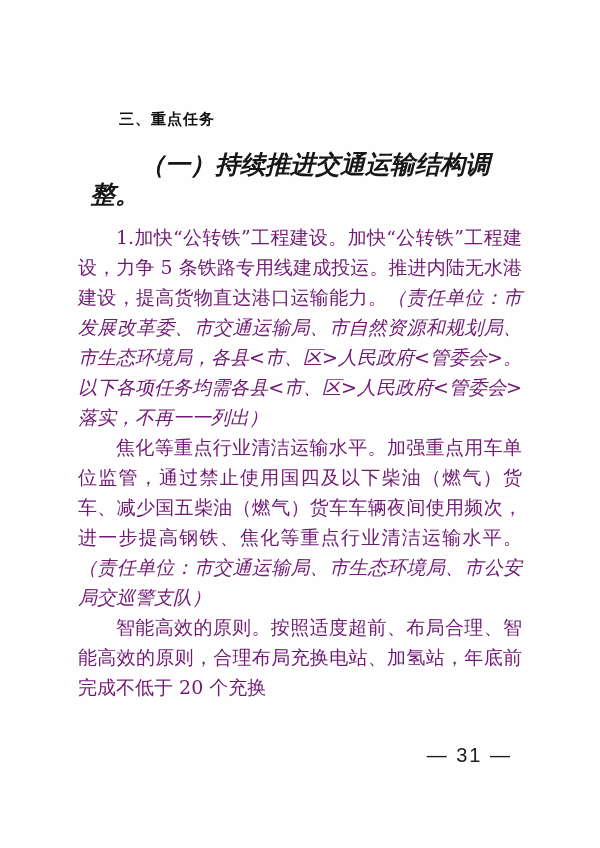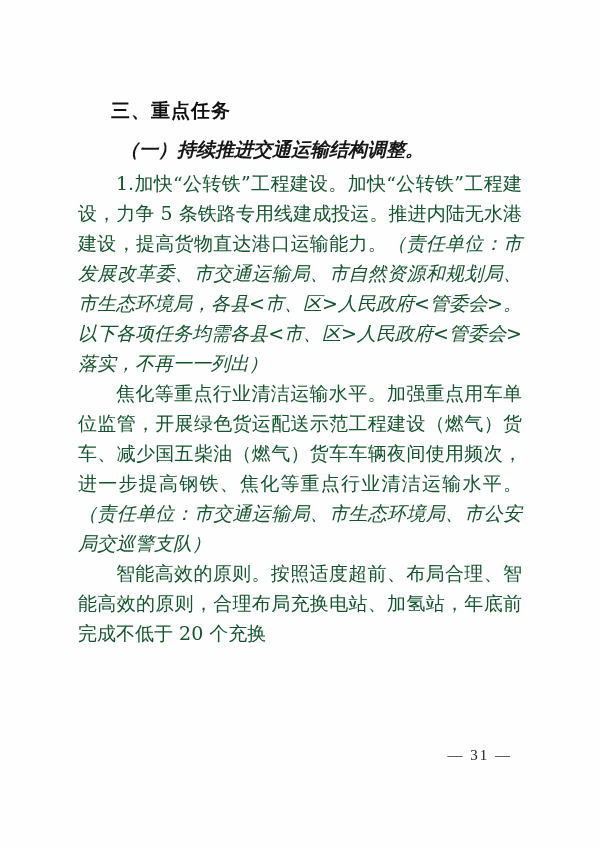--- a/index.html
+++ b/index.html
@@ -15,75 +15,75 @@
     color: #1c1c1c;
     overflow: hidden;
   }
   .doc-content {
     position: absolute;
     left: 78px;
     top: 88px;
     width: 444px;
   }
   .doc-heading {
-    margin: 8px;
+    margin: 16px;
     font-family: Liberation Serif, serif;
     font-weight: 700;
-    font-size: 19px;
+    font-size: 15px;
     line-height: 30px;
     text-indent: 25px;
     letter-spacing: 1px;
     color: #111111;
   }
   .doc-subheading {
-    margin: 4px;
+    margin: 12px;
     font-family: "DejaVu Serif", serif;
     font-style: italic;
     font-weight: 700;
-    font-size: 19px;
+    font-size: 25px;
     line-height: 30px;
     text-indent: 2em;
     color: #161616;
   }
   .para {
     margin: 0;
     font-family: "DejaVu Serif", serif;
     font-size: 19px;
     line-height: 30px;
     text-indent: 2em;
     text-align: justify;
-    color: #14532d;
+    color: #701a75;
   }
   .kai {
     font-style: italic;
   }
   .page-number {
     position: absolute;
     top: 745px;
     right: 88px;
-    font-family: Liberation Serif, serif;
-    font-size: 15px;
+    font-family: Liberation Sans, sans-serif;
+    font-size: 20px;
     line-height: 20px;
     letter-spacing: 2px;
     color: #1c1c1c;
   }
 </style>
 </head>
 <body>
 
 <div class="page">
   <div class="doc-content">
 
     <h1 class="doc-heading">三、重点任务</h1>
 
     <h2 class="doc-subheading">（一）持续推进交通运输结构调整。</h2>
 
     <p class="para"><span>1.加快“公转铁”工程建设。</span><span>加快“公转铁”工程建设，力争 5 条铁路专用线建成投运。推进内陆无水港建设，提高货物直达港口运输能力。</span><span class="kai">（责任单位：市发展改革委、市交通运输局、市自然资源和规划局、市生态环境局，各县&lt;市、区&gt;人民政府&lt;管委会&gt;。以下各项任务均需各县&lt;市、区&gt;人民政府&lt;管委会&gt;落实，不再一一列出）</span></p>
 
 
-    <p class="para"><span>焦化等重点行业清洁运输水平。</span><span>加强重点用车单位监管，开展绿色货运配送示范工程建设（燃气）货车、减少国五柴油（燃气）货车车辆夜间使用频次，进一步提高钢铁、焦化等重点行业清洁运输水平。</span><span class="kai">（责任单位：市交通运输局、市生态环境局、市公安局交巡警支队）</span></p>
+    <p class="para"><span>焦化等重点行业清洁运输水平。</span><span>加强重点用车单位监管，通过禁止使用国四及以下柴油（燃气）货车、减少国五柴油（燃气）货车车辆夜间使用频次，进一步提高钢铁、焦化等重点行业清洁运输水平。</span><span class="kai">（责任单位：市交通运输局、市生态环境局、市公安局交巡警支队）</span></p>
 
     <p class="para"><span>智能高效的原则。</span><span>按照适度超前、布局合理、智能高效的原则，合理布局充换电站、加氢站，年底前完成不低于 20 个充换</span></p>
 
   </div>
 
   <div class="page-number">— 31 —</div>
 </div>
 
 </body></html>

